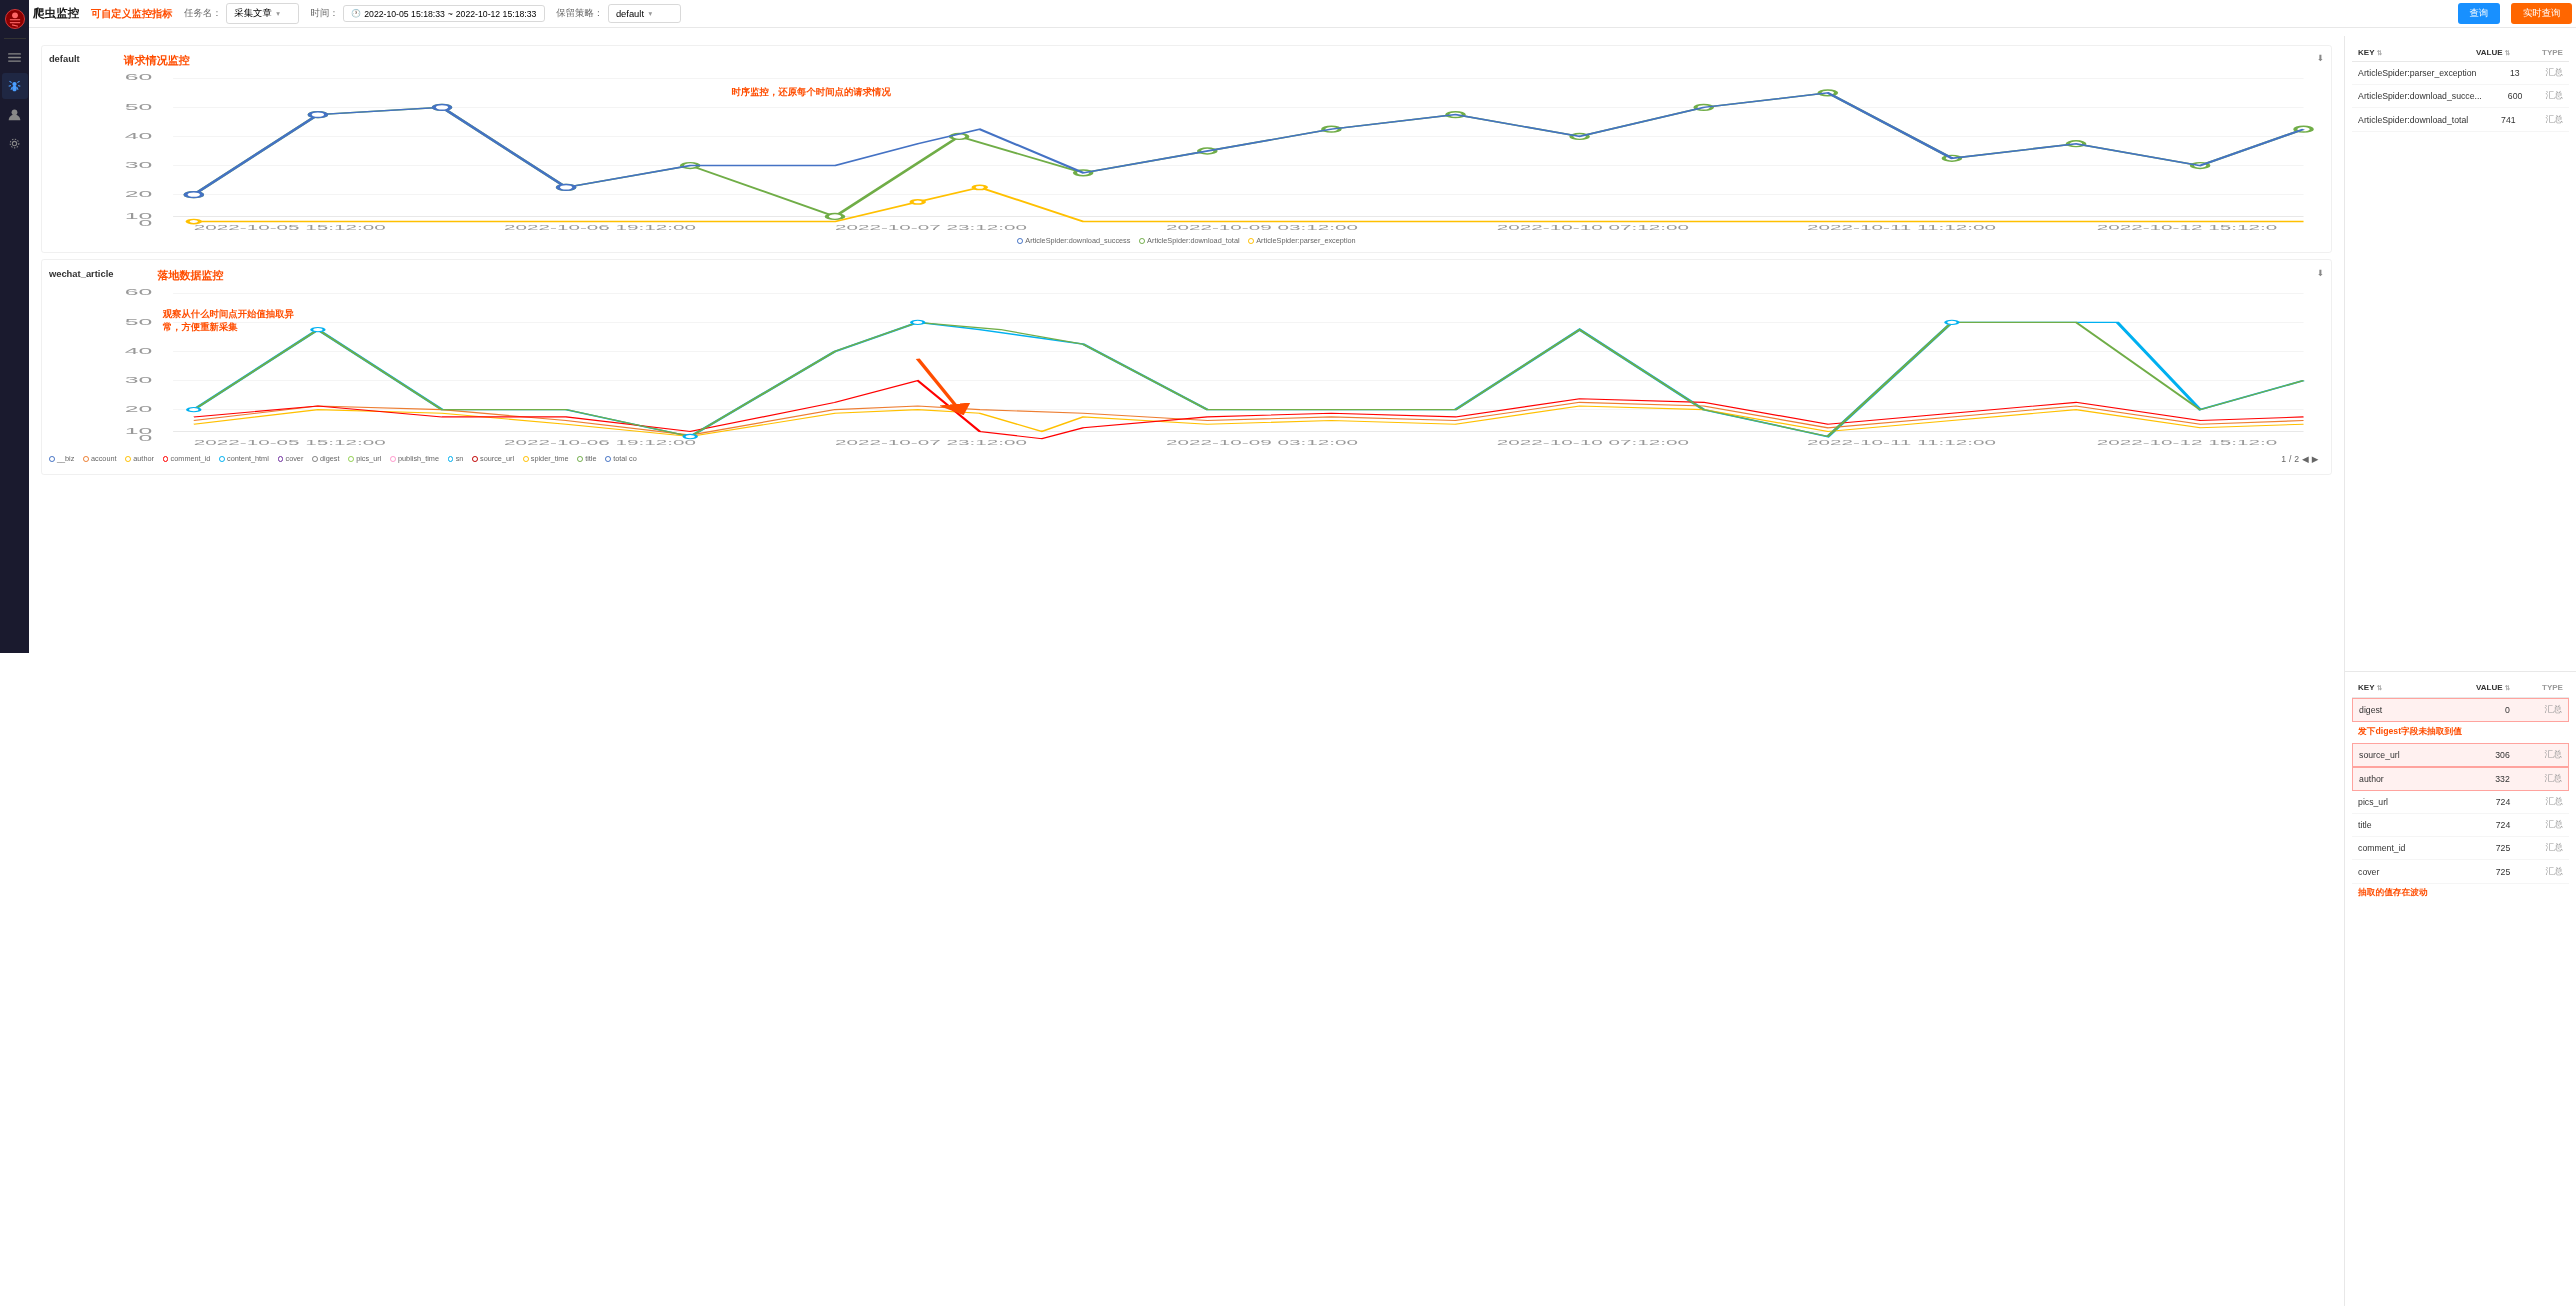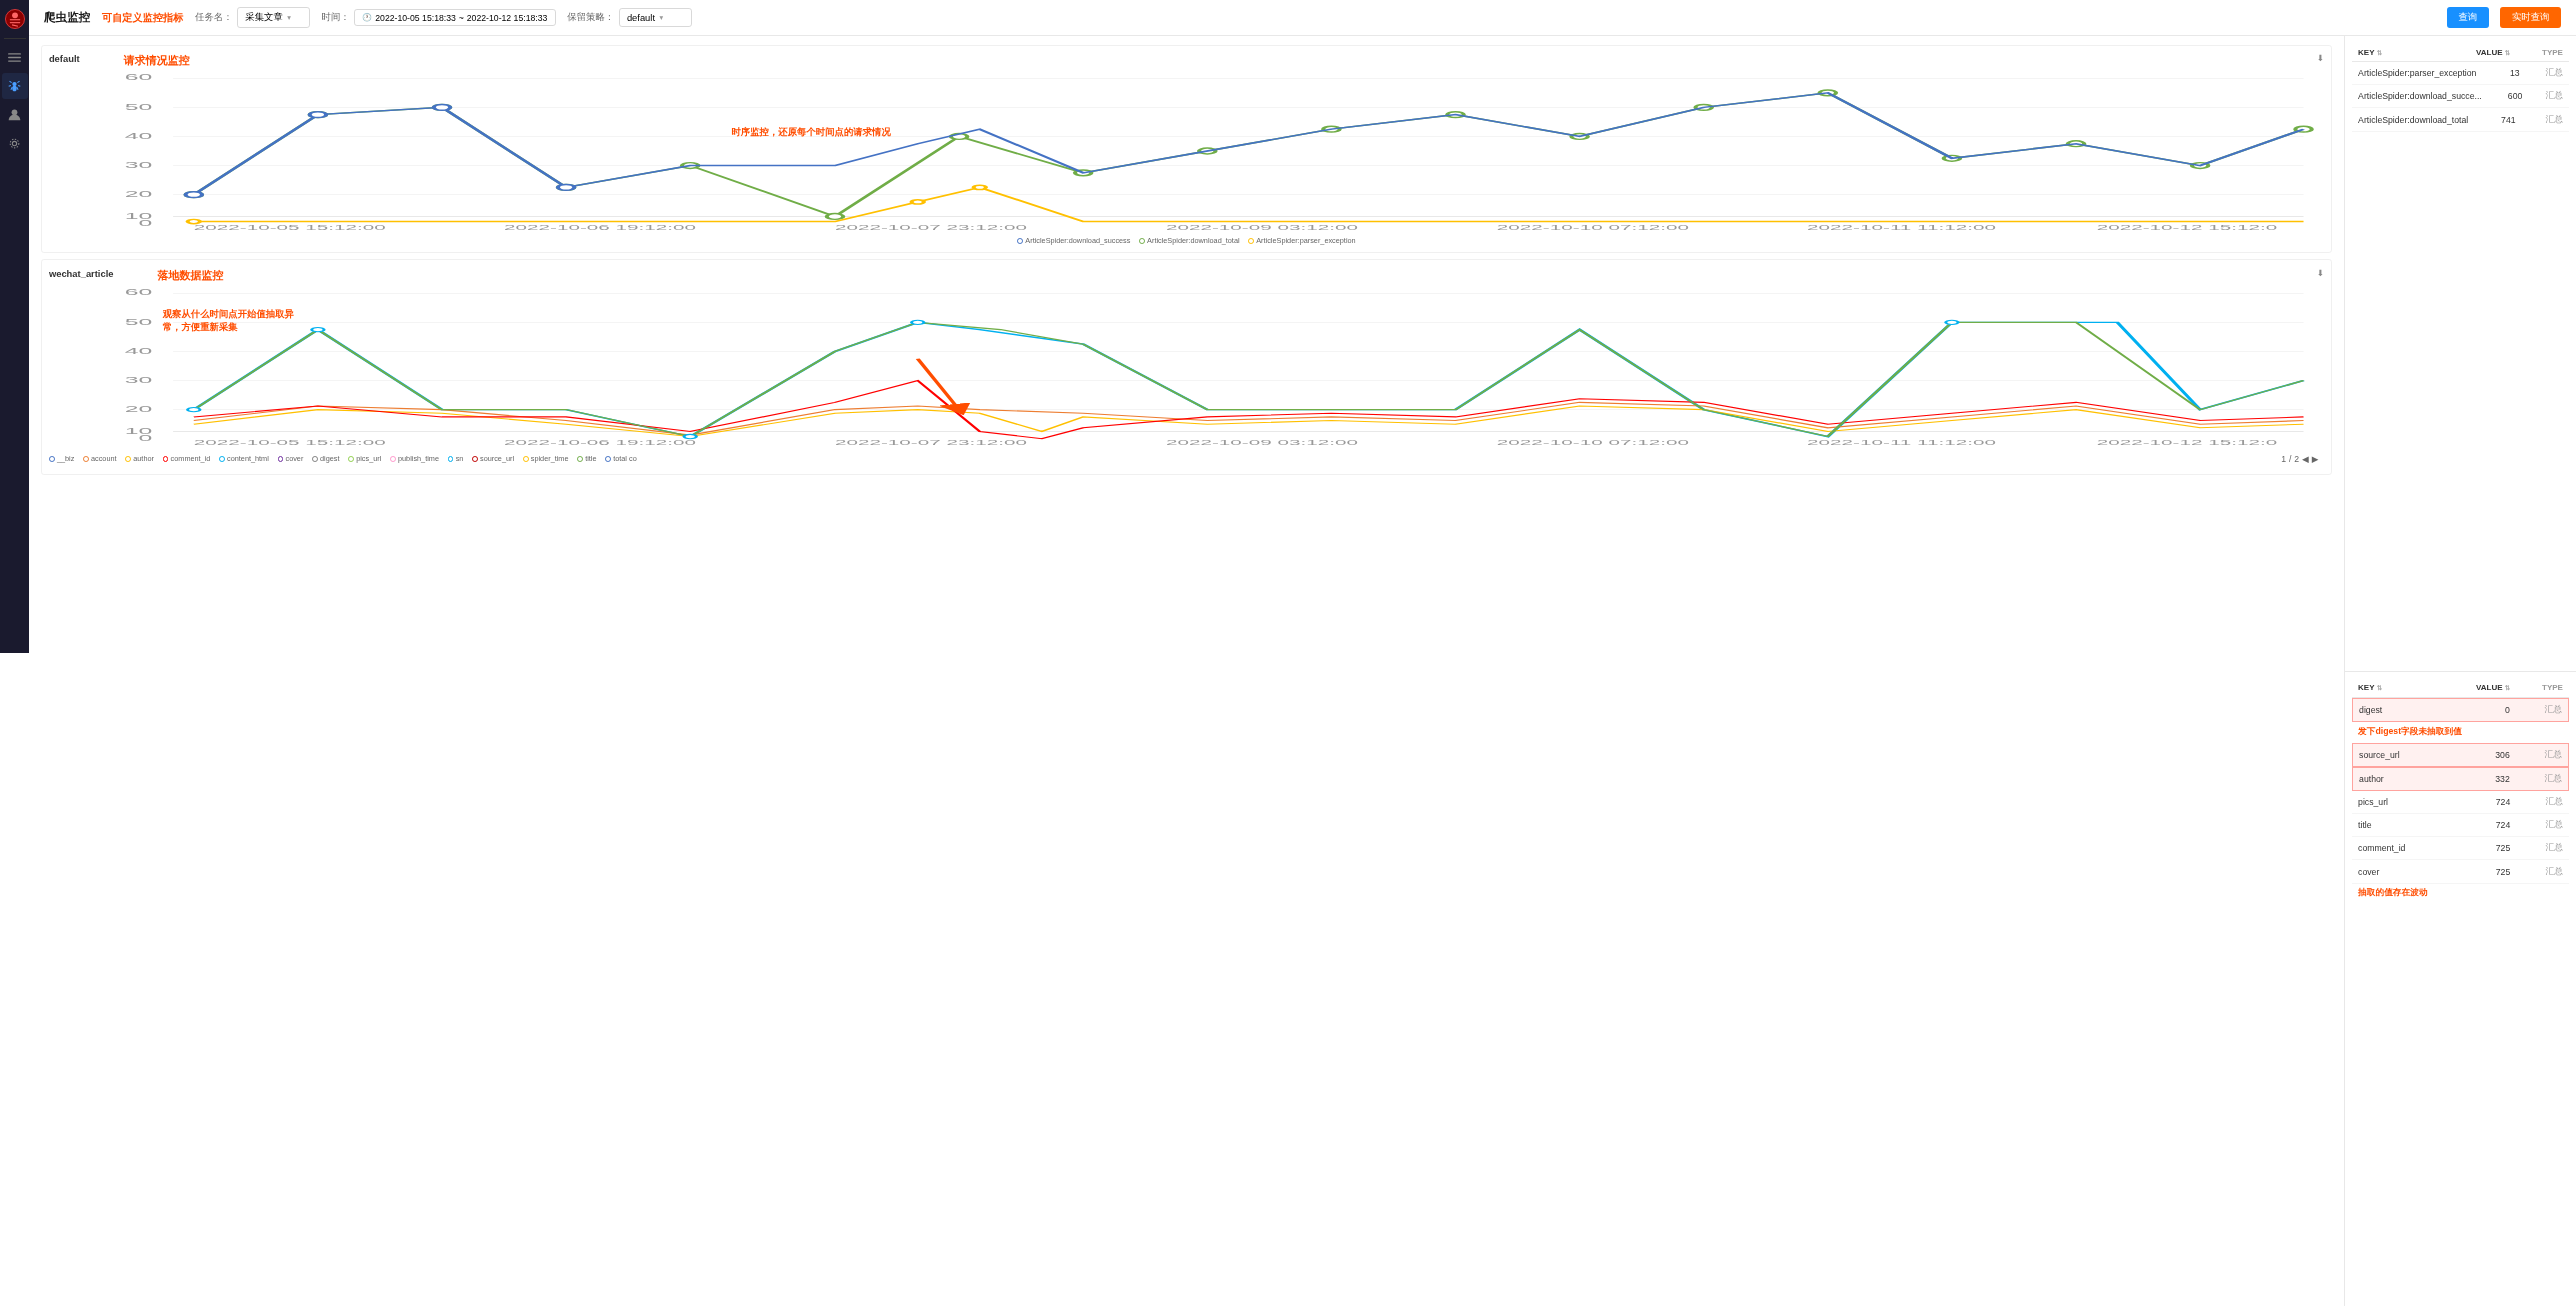--- a/index.html
+++ b/index.html
@@ -7,21 +7,21 @@
     
     
     .sidebar { position: absolute; left: 0; top: 0; width: 29px; height: 653px; background: #1a1a2e; display: flex; flex-direction: column; align-items: center; padding-top: 5.8px; gap: 2.9px; z-index: 10; }
     .sidebar-logo { width: 26px; height: 26px; display: flex; align-items: center; justify-content: center; }
     .sidebar-logo svg { width: 22px; height: 22px; }
     .sidebar-divider { width: 22px; height: 0.7px; background: #333; margin: 2.9px 0; }
     .sidebar-icon { width: 26px; height: 26px; display: flex; align-items: center; justify-content: center; color: #888; cursor: pointer; border-radius: 2.9px; }
     .sidebar-icon.active { color: #4a9eff; background: rgba(74,158,255,0.1); }
     
     
-    .header { position: absolute; left: 29px; top: 0; right: 0; height: 36px; background: #fff; border-bottom: 0.7px solid #e8e8e8; display: flex; align-items: center; padding: 0 15px; gap: 11.6px; z-index: 9; }
+    .header { position: absolute; left: 29px; top: 0; right: 0; height: 28px; background: #fff; border-bottom: 0.7px solid #e8e8e8; display: flex; align-items: center; padding: 0 4px; gap: 11.6px; z-index: 9; }
     .header-title { font-size: 11.6px; font-weight: bold; color: #1a1a1a; white-space: nowrap; }
     .header-subtitle { font-size: 10.2px; color: #ff4d00; font-weight: bold; white-space: nowrap; }
     .header-item { display: flex; align-items: center; gap: 4.4px; white-space: nowrap; }
     .header-label { color: #666; font-size: 9.4px; }
     .header-select { border: 0.7px solid #d9d9d9; border-radius: 2.9px; padding: 2.9px 7.3px; font-size: 9.4px; display: flex; align-items: center; gap: 4.4px; min-width: 73px; background: #fff; cursor: pointer; }
     .caret { color: #999; font-size: 7.3px; }
     .btn-query { background: #1890ff; color: #fff; border: none; border-radius: 2.9px; padding: 4.4px 11.6px; cursor: pointer; font-size: 9.4px; }
     .btn-realtime { background: #ff6600; color: #fff; border: none; border-radius: 2.9px; padding: 4.4px 11.6px; cursor: pointer; font-size: 9.4px; }
     .spacer { flex: 1; }
     
@@ -151,21 +151,21 @@
 <div class="main">
 
   <div class="chart-area">
 
     <div class="chart-panel">
       <div style="display:flex; align-items:center; gap:44px; margin-bottom:2.9px;">
         <span class="chart-panel-title">default</span>
         <span class="chart-annotation-red" style="font-size:11px;">请求情况监控</span>
       </div>
       <div style="position:relative;">
-        <span class="chart-annotation-red" style="position:absolute;top:14.5px;left:30%;font-size:9.4px;z-index:5;margin-top:40px;">时序监控，还原每个时间点的请求情况</span>
+        <span class="chart-annotation-red" style="position:absolute;top:14.5px;left:30%;font-size:9.4px;z-index:5;">时序监控，还原每个时间点的请求情况</span>
         <span class="download-icon" style="position:absolute;right:0;top:-18px;">⬇</span>
         <svg class="chart-svg" viewBox="0 0 1100 220" preserveAspectRatio="none" style="font-size:12px">
 
           <line x1="60" y1="10" x2="1090" y2="10" stroke="#f0f0f0" stroke-width="1"></line>
           <line x1="60" y1="50" x2="1090" y2="50" stroke="#f0f0f0" stroke-width="1"></line>
           <line x1="60" y1="90" x2="1090" y2="90" stroke="#f0f0f0" stroke-width="1"></line>
           <line x1="60" y1="130" x2="1090" y2="130" stroke="#f0f0f0" stroke-width="1"></line>
           <line x1="60" y1="170" x2="1090" y2="170" stroke="#f0f0f0" stroke-width="1"></line>
           <line x1="60" y1="200" x2="1090" y2="200" stroke="#e0e0e0" stroke-width="1"></line>
 

